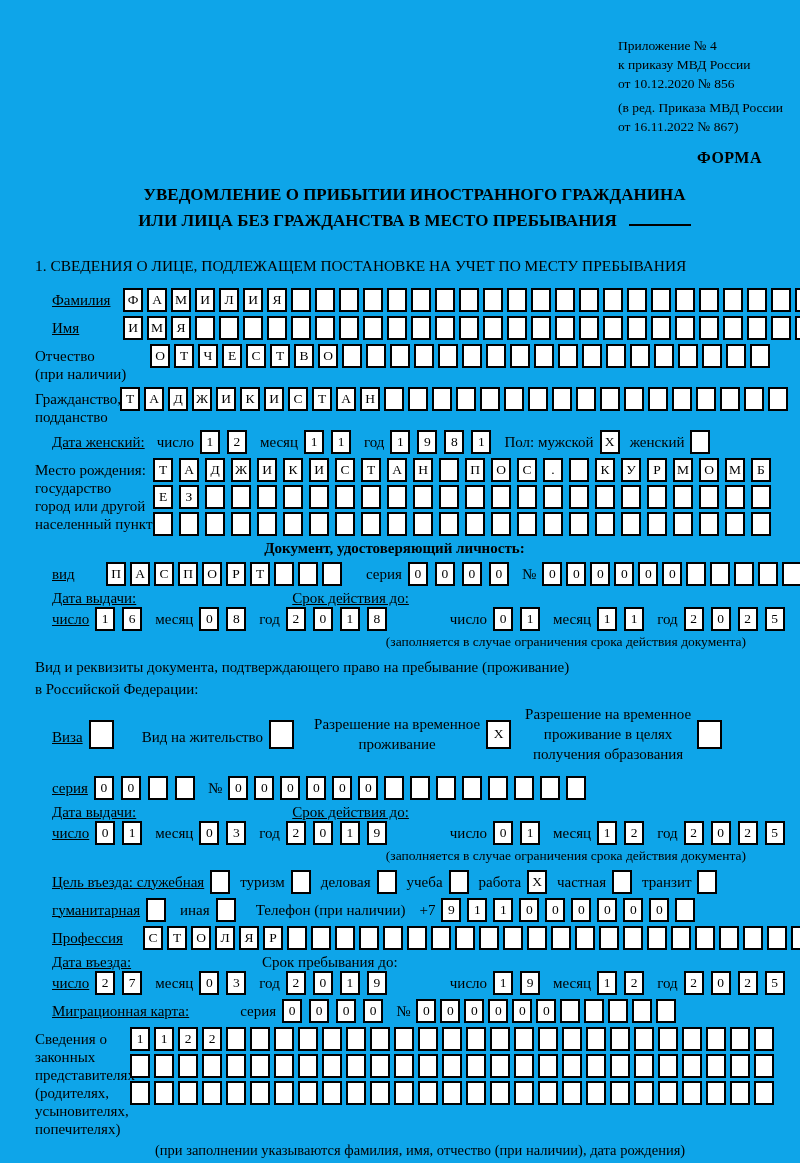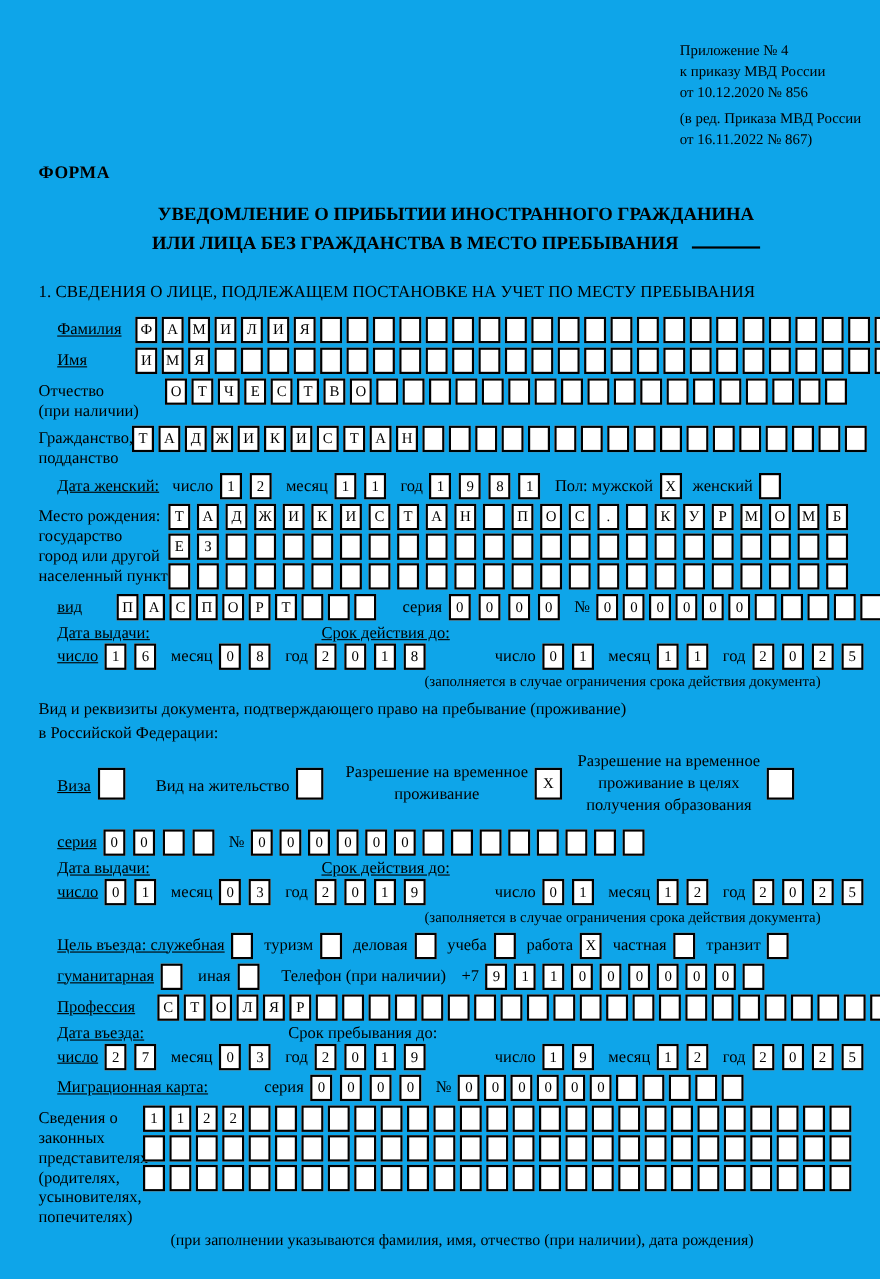--- a/index.html
+++ b/index.html
@@ -2,21 +2,21 @@
 <html><head>
 <meta charset="utf-8">
 <style>
   html,body{margin:0;padding:0;background:#888;}
   .page{width:800px;height:1163px;background:#0ea5e9;color:#000;
         font-family:"Liberation Serif","DejaVu Serif",serif;
         box-sizing:border-box;padding:36px 6px 0 35px;position:relative;overflow:hidden;}
   
   .hdr-right{margin-left:583px;width:210px;font-size:13.5px;line-height:19px;white-space:nowrap;}
   .hdr-right div:nth-child(4){margin-top:5px;}
-  .forma{text-align:left;padding-right:32px;font-weight:bold;font-size:16px;margin-top:13px;letter-spacing:.5px;}
+  .forma{text-align:right;padding-right:32px;font-weight:bold;font-size:16px;margin-top:13px;letter-spacing:.5px;}
   .title{text-align:center;font-weight:bold;font-size:17px;line-height:26px;margin-top:15px;}
   .blank{display:inline-block;width:62px;height:15px;border-bottom:2px solid #000;margin-left:12px;}
   .sec1{font-weight:normal;font-size:15.4px;margin-top:23px;margin-bottom:13px;}
 
   #form-root{font-size:15px;}
   .fgroup{display:flex;align-items:flex-start;margin-bottom:4px;}
   .blabel{white-space:pre-line;line-height:18px;flex:none;padding-top:3px;}
   .blines{display:flex;flex-direction:column;gap:3px;}
   .frow{display:flex;align-items:center;}
   .lb{white-space:pre-line;margin:0 6px;flex:none;}
@@ -344,20 +344,21 @@
               <span class="bx"></span>
               <span class="bx"></span>
               <span class="bx"></span>
               <span class="bx"></span>
               <span class="bx"></span>
               <span class="bx"></span>
             </span>
           </div>
         </div>
       </div>
+      <div class="fheading" data-row="doc-heading"><span>Документ, удостоверяющий личность:</span></div>
       <div class="fgroup" data-row="doc-type">
         <div class="blines">
           <div class="frow">
             <span class="lb ">вид</span>
             <span class="bgrp ">
               <span class="bx">П</span>
               <span class="bx">А</span>
               <span class="bx">С</span>
               <span class="bx">П</span>
               <span class="bx">О</span>

